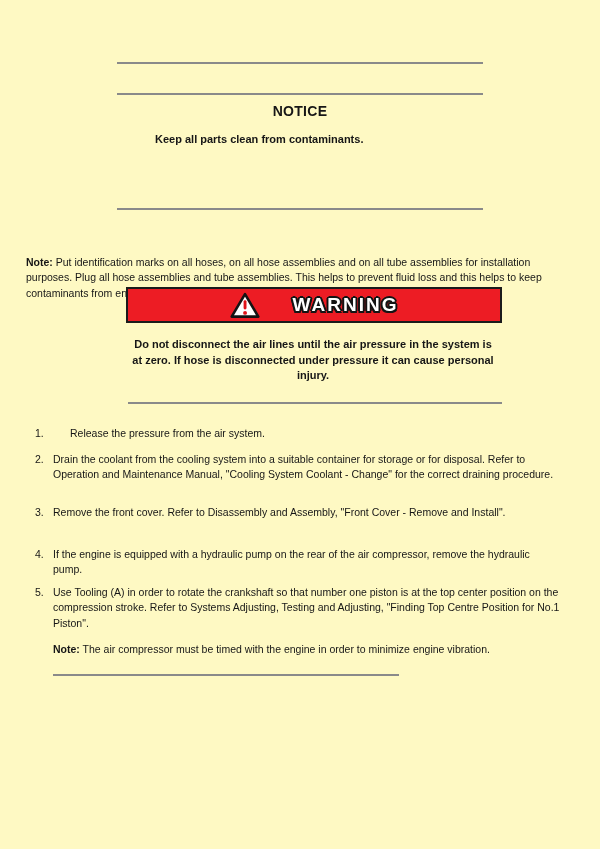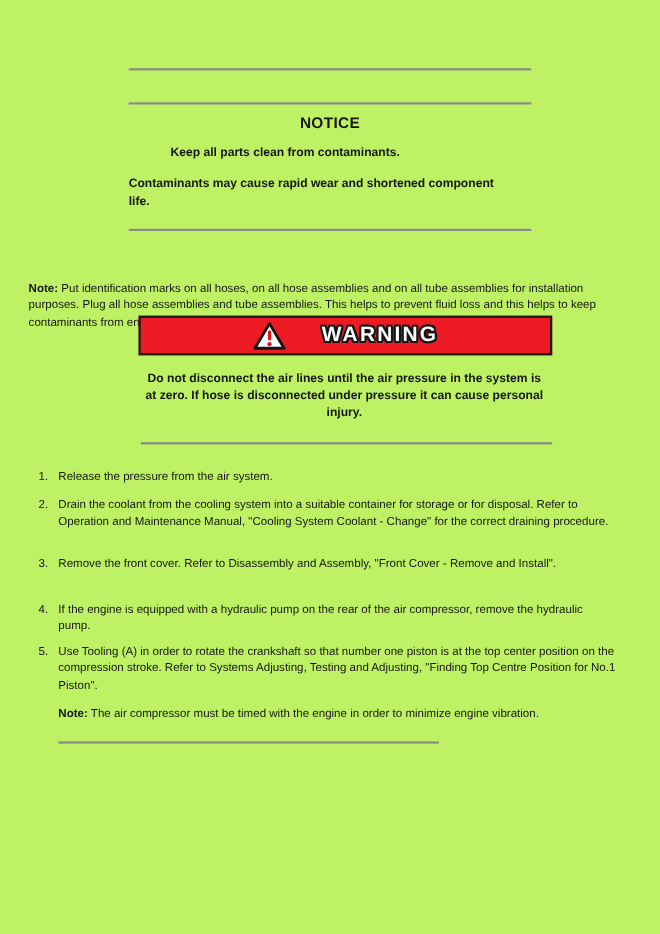--- a/index.html
+++ b/index.html
@@ -1,20 +1,20 @@
 <!DOCTYPE html>
 <html><head>
 <meta charset="utf-8">
 <style>
   html, body { margin: 0; padding: 0; background: #ffffff; }
   #page {
     position: relative;
     width: 600px;
     height: 849px;
-    background: #bef264;
+    background: #fef9c3;
     font-family: "Liberation Sans", sans-serif;
     color: #161616;
     overflow: hidden;
   }
   .rule {
     position: absolute;
     height: 1.5px;
     background: #8a8a8a;
   }
   #rule-top-1 { left: 117px; top: 62px;  width: 366px; }
@@ -85,21 +85,21 @@
   }
 
   .step {
     position: absolute;
     left: 35px;
     display: flex;
     font-size: 10.5px;
     line-height: 15.3px;
   }
   .step-num { width: 18px; flex: 0 0 18px; }
-  #step-1 { top: 426px; } #step-1 .step-text { width: 505px; }
+  #step-1 { top: 426px; } #step-1 .step-text { width: 505px; margin-left: 17px; }
   #step-2 { top: 452px; } #step-2 .step-text { width: 505px; }
   #step-3 { top: 505px; } #step-3 .step-text { width: 455px; }
   #step-4 { top: 547px; } #step-4 .step-text { width: 500px; }
   #step-5 { top: 585px; } #step-5 .step-text { width: 515px; }
 
   #watermark {
     position: absolute;
     left: 27px; top: 402px;
     font-size: 31px;
     letter-spacing: 3px;
@@ -113,21 +113,20 @@
 <body>
 
 <div id="page">
 
   <div class="rule" id="rule-top-1"></div>
   <div class="rule" id="rule-top-2"></div>
 
   <div id="notice-title">NOTICE</div>
 
   <div class="notice-par" id="notice-par1">Keep all parts clean from contaminants.</div>
-  <div class="notice-par" id="notice-par2">Contaminants may cause rapid wear and shortened component life.</div>
 
   <div class="rule" id="rule-mid"></div>
 
   <div class="note-par" id="note-top"><span class="note-label">Note:</span><span> Put identification marks on all hoses, on all hose assemblies and on all tube assemblies for installation purposes. Plug all hose assemblies and tube assemblies. This helps to prevent fluid loss and this helps to keep contaminants from entering the system.</span></div>
 
   <div id="warning-banner">
     <svg id="warning-triangle" width="30" height="27" viewBox="0 0 30 27">
       <path d="M15 2.2 L28.3 24.6 L1.7 24.6 Z" fill="#ffffff" stroke="#141414" stroke-width="2.6" stroke-linejoin="round"></path>
       <rect x="13.6" y="8.2" width="2.9" height="9.3" rx="1.4" fill="#e01218"></rect>
       <circle cx="15.05" cy="20.9" r="1.95" fill="#e01218"></circle>

